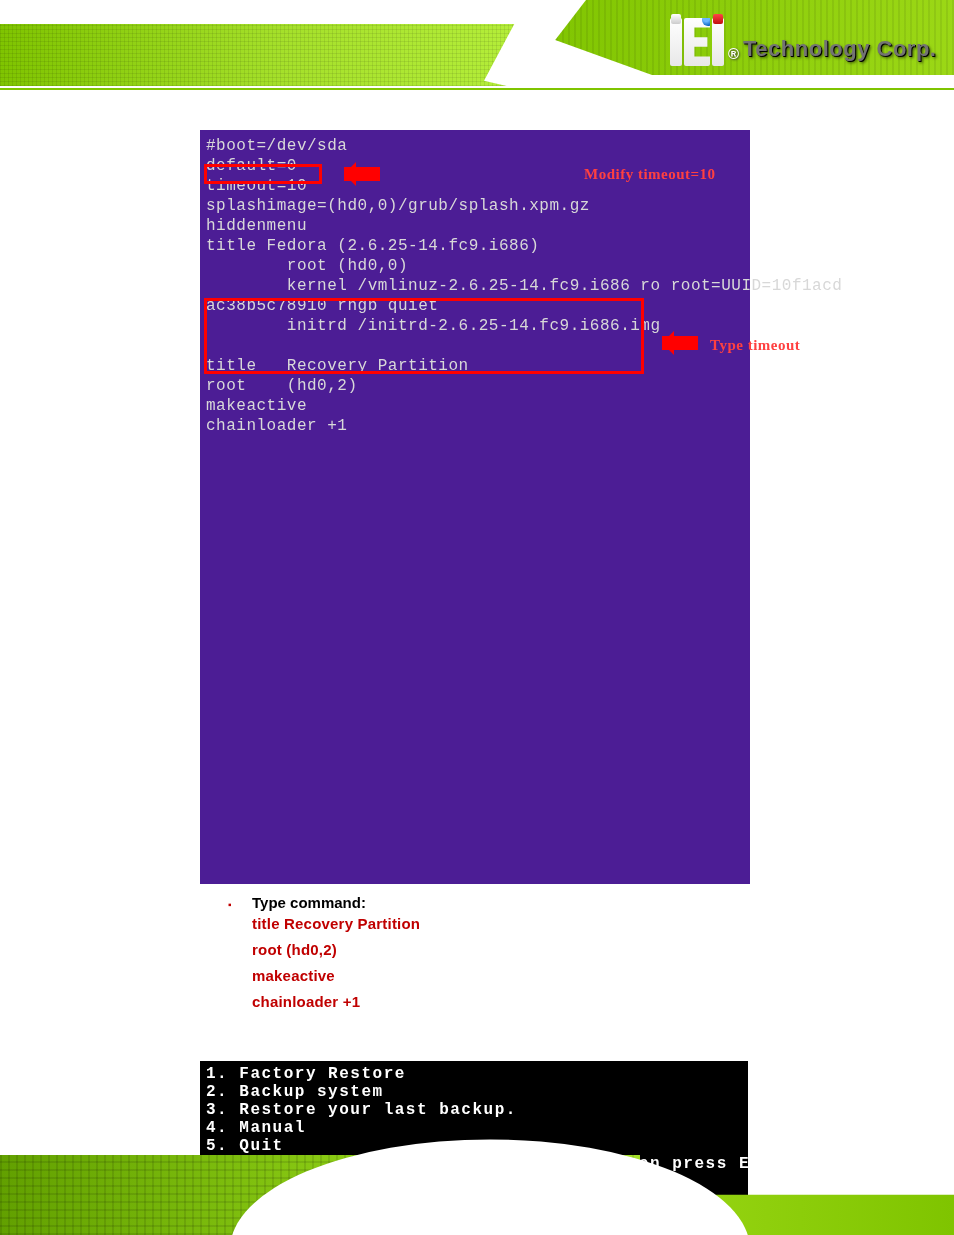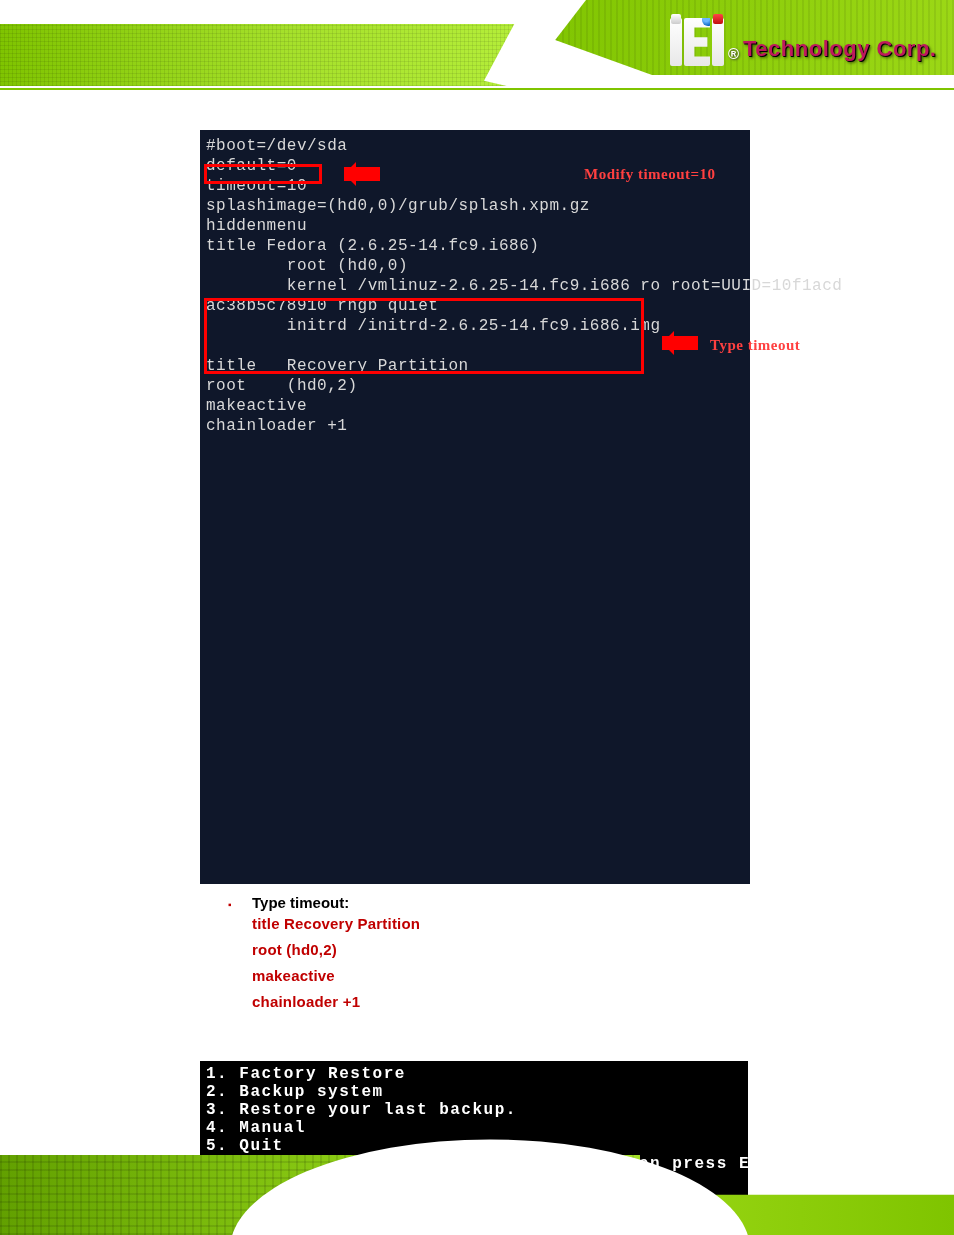--- a/index.html
+++ b/index.html
@@ -27,21 +27,21 @@
   .logo-i1 { display:inline-block; width:12px; height:48px; background:linear-gradient(#fff,#e8e8e8); border-radius:2px; position:relative; }
   .logo-i1::before { content:""; position:absolute; top:-4px; left:1px; width:10px; height:10px; background:linear-gradient(#fff,#ccc); border-radius:2px; }
   .logo-E  { display:inline-block; width:26px; height:48px; background:linear-gradient(#fff,#e8e8e8); border-radius:2px; position:relative;
              clip-path: polygon(0 0,100% 0,100% 20%,40% 20%,40% 40%,90% 40%,90% 60%,40% 60%,40% 80%,100% 80%,100% 100%,0 100%); }
   .logo-E::before { content:""; position:absolute; right:-4px; top:-4px; width:12px; height:12px; border-radius:50%;
              background:radial-gradient(circle at 35% 35%, #6ab7ff 30%, #0a66c2 70%); }
   .logo-i2 { display:inline-block; width:12px; height:48px; background:linear-gradient(#fff,#e8e8e8); border-radius:2px; position:relative; }
   .logo-i2::before { content:""; position:absolute; top:-4px; left:1px; width:10px; height:10px; border-radius:2px;
              background:linear-gradient(#ff4545,#c01010);}
   .logo-trade { color:#fff; font-weight:bold; font-size:15px; text-shadow:1px 1px 2px #333; padding:0 2px 4px 2px; }
-  .logo-text  { color:#be185d; font-weight:800; font-size:22px; text-shadow:1px 1px 0 #000, 2px 2px 3px rgba(0,0,0,.6); letter-spacing:.5px; padding-bottom:4px;}
+  .logo-text  { color:#737373; font-weight:800; font-size:22px; text-shadow:1px 1px 0 #000, 2px 2px 3px rgba(0,0,0,.6); letter-spacing:.5px; padding-bottom:4px;}
 
   
   .footer-band { position:absolute; left:0; bottom:0; width:954px; height:144px; }
   .footer-green-left { position:absolute; left:0; bottom:0; width:640px; height:80px;
     background:
       repeating-linear-gradient(0deg, rgba(0,0,0,.1) 0 2px, transparent 2px 8px),
       repeating-linear-gradient(90deg, rgba(0,0,0,.1) 0 2px, transparent 2px 8px),
       linear-gradient(90deg,#62a000 0%, #8fd016 60%, #a5e02a 100%);
   }
   .footer-green-right { position:absolute; right:0; bottom:0; width:340px; height:62px;
@@ -50,21 +50,21 @@
   .footer-white-swoosh { position:absolute; left:230px; bottom:0; width:520px; height:144px; background:#fff;
     clip-path: ellipse(260px 110px at 50% 110%); }
   .footer-swoosh-border { position:absolute; left:230px; bottom:0; width:520px; height:144px;
     border:1px solid rgba(0,0,0,.15); border-bottom:none;
     clip-path: ellipse(260px 110px at 50% 110%); }
 
   
   .page { position:absolute; left:0; top:130px; width:954px; padding:0 60px 0 200px; }
 
   
-  .console { background:#0f172a; color:#d8d8d8; font-family:"Courier New",monospace; font-size:16px; line-height:20px;
+  .console { background:#4c1d95; color:#d8d8d8; font-family:"Courier New",monospace; font-size:16px; line-height:20px;
              padding:6px 10px 8px 6px; width:550px; position:relative; white-space:pre; letter-spacing:.5px;}
   .redbox1 { position:absolute; left:4px;  top:34px; width:118px; height:20px; border:3px solid #ff0000; }
   .redbox2 { position:absolute; left:4px;  top:168px; width:440px; height:76px; border:3px solid #ff0000; }
   .arrow-l { position:absolute; width:36px; height:14px; background:#ff0000; }
   .arrow-l::before { content:""; position:absolute; left:-12px; top:-5px; border:12px solid transparent; border-right-color:#ff0000; }
   .arrow1 { left:144px; top:37px; }
   .arrow2 { left:462px; top:206px; }
   .red-label { position:absolute; color:#ff4040; font-family:Liberation Serif, serif; font-weight:700; font-size:15px; }
   .lab1 { left:384px; top:34px; }
   .lab2 { left:510px; top:205px; }
@@ -130,21 +130,21 @@
     <div class="redbox1"></div>
     <div class="arrow-l arrow1"></div>
     <div class="red-label lab1">Modify timeout=10</div>
     <div class="redbox2"></div>
     <div class="arrow-l arrow2"></div>
     <div class="red-label lab2">Type timeout</div>
   </div>
 
   <div class="bullet-block">
     <ul>
-      <li class="lead"><span>Type timeout:</span></li>
+      <li class="lead"><span>Type command:</span></li>
       <li class="cmd">title Recovery Partition</li>
       <li class="cmd">root (hd0,2)</li>
       <li class="cmd">makeactive</li>
       <li class="cmd">chainloader +1</li>
     </ul>
   </div>
 
   <div class="console2">1. Factory Restore
 2. Backup system
 3. Restore your last backup.

